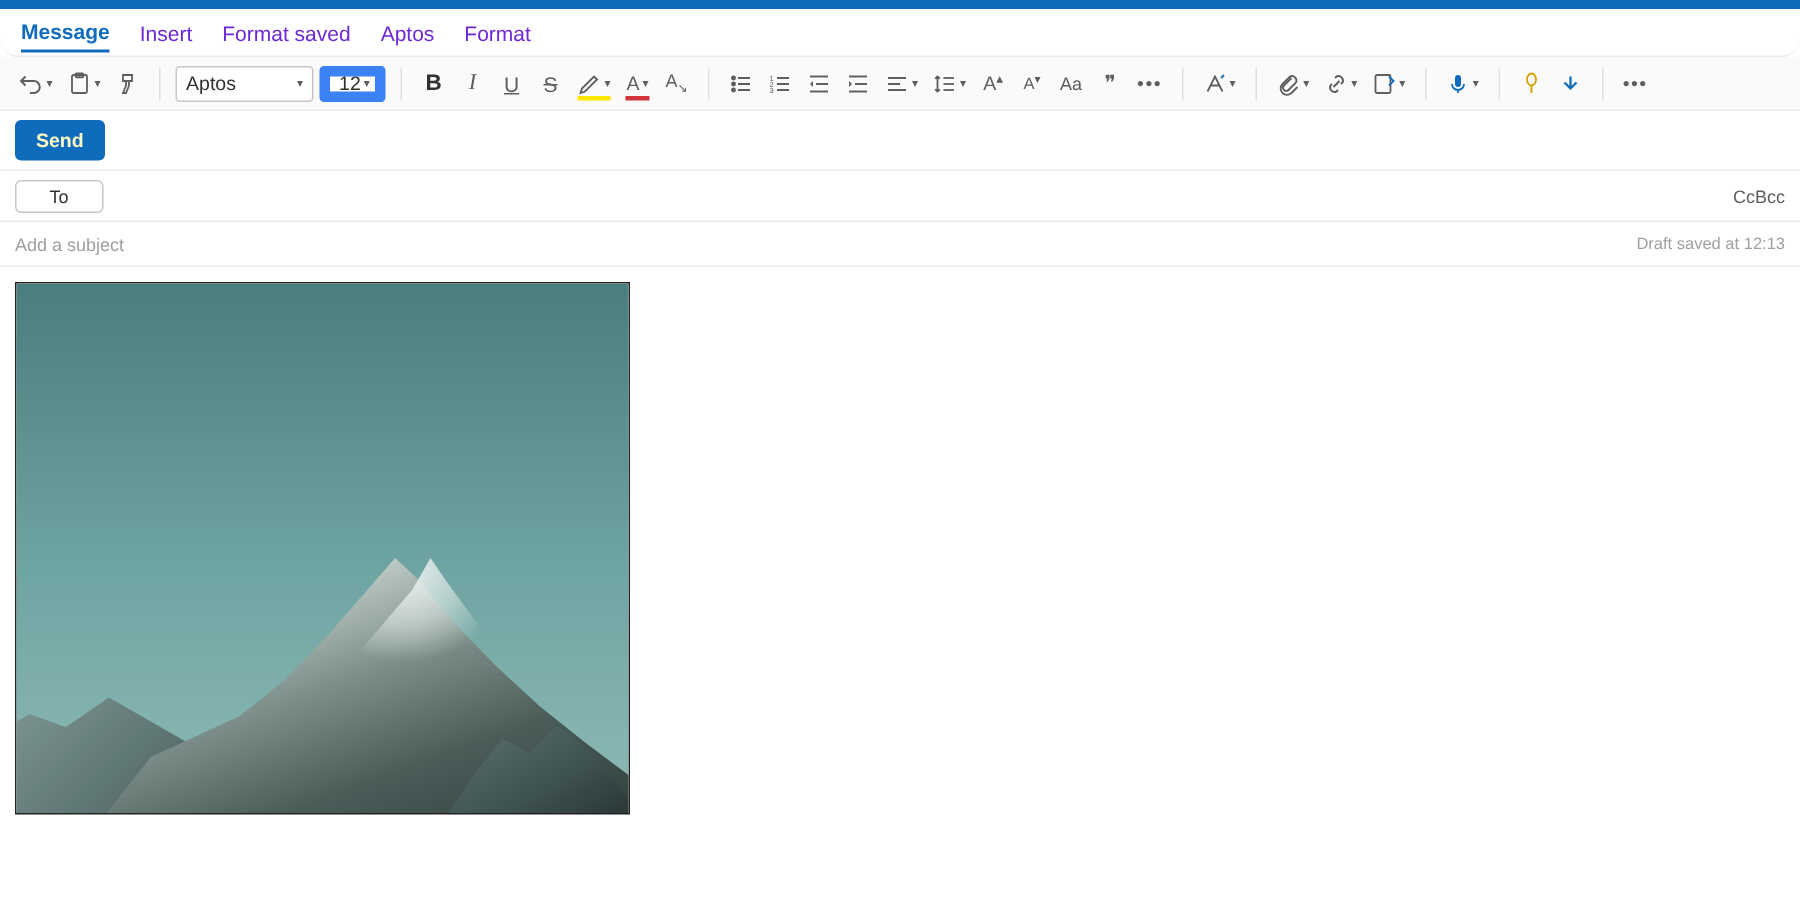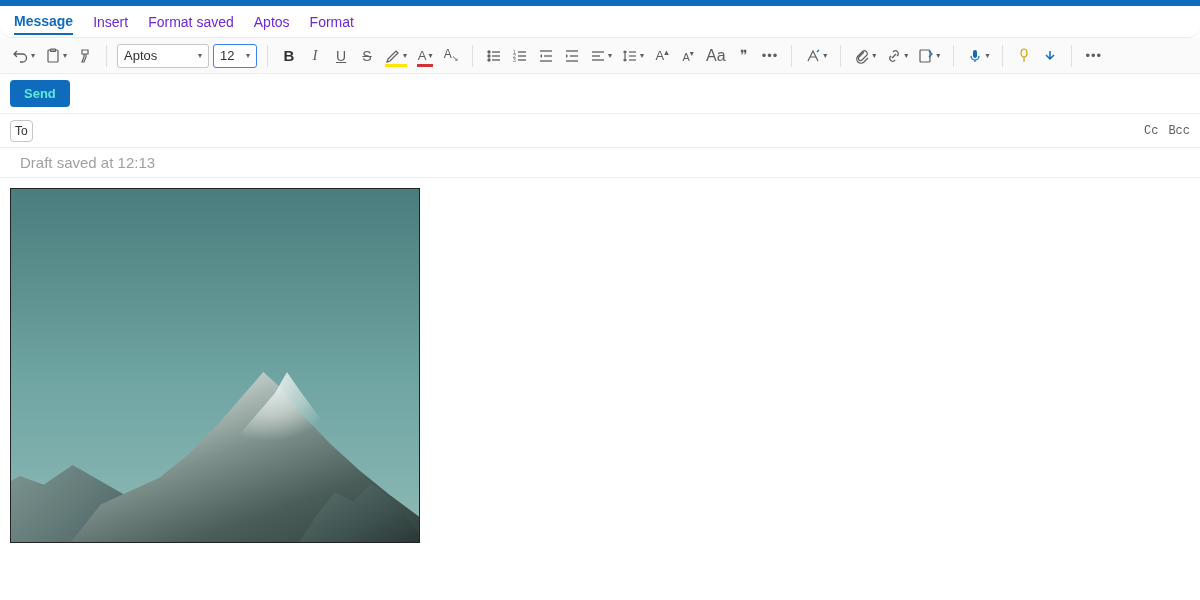--- a/index.html
+++ b/index.html
@@ -7,33 +7,33 @@
   .titlebar { height: 6px; background: #0f6cbd; }
   .tabs { display: flex; align-items: center; height: 32px; padding-left: 14px; gap: 20px; border-bottom: 1px solid #edebe9; border-radius: 12px; }
   .tab { font-size: 14px; color: #6d28d9; padding: 4px 0; cursor: pointer; }
   .tab.active { color: #0f6cbd; font-weight: 600; border-bottom: 2px solid #0f6cbd; }
   .ribbon { display: flex; align-items: center; height: 36px; padding: 0 10px; gap: 4px; border-bottom: 1px solid #edebe9; background:#fafafa; }
   .rbtn { min-width: 22px; height: 26px; display: inline-flex; align-items: center; justify-content: center; border-radius: 3px; color:#605e5c; cursor:pointer; padding:0 3px; position:relative; }
   .rbtn svg { width:16px; height:16px; }
   .chev { font-size:8px; color:#605e5c; margin-left:2px; }
   .sep { width:1px; height:22px; background:#e1dfdd; margin:0 6px; }
   .font-select { display:flex; align-items:center; border:1px solid #c8c6c4; border-radius:3px; height:24px; padding:0 6px; min-width:92px; font-size:13px; background:#fff; cursor:pointer; justify-content:space-between;}
-  .size-select { display:flex; align-items:center; border:1px solid #3b82f6; border-radius:3px; height:24px; padding:0 6px; width:44px; font-size:13px; background:#fff; cursor:pointer; justify-content:space-between;}
+  .size-select { display:flex; align-items:center; border:7px solid #3b82f6; border-radius:3px; height:24px; padding:0 6px; width:44px; font-size:13px; background:#fff; cursor:pointer; justify-content:space-between;}
   .highlight-bar{position:absolute;bottom:2px;left:3px;right:3px;height:3px;background:#ffe600;}
   .fontcolor-bar{position:absolute;bottom:2px;left:3px;right:3px;height:3px;background:#d13438;}
   .sendrow { padding: 6px 10px; border-bottom:1px solid #edebe9;}
-  .send-btn { background:#0f6cbd; color:#5eead4; border:none; border-radius:4px; padding:6px 14px; font-size:13px; font-weight:600; cursor:pointer;}
+  .send-btn { background:#0f6cbd; color:#fef9c3; border:none; border-radius:4px; padding:6px 14px; font-size:13px; font-weight:600; cursor:pointer;}
   .torow { display:flex; align-items:center; height:34px; border-bottom:1px solid #edebe9; padding:0 10px; gap:10px;}
-  .to-chip { border:1px solid #c8c6c4; border-radius:4px; padding:3px 4px; font-size:12px; cursor:pointer;}
-  .ccbcc { margin-left:auto; display:flex; gap:10px; font-size:12px; color:#605e5c;font-family:Liberation Mono, monospace;}
+  .to-chip { border:1px solid #c8c6c4; border-radius:4px; padding:3px 22px; font-size:12px; cursor:pointer;}
+  .ccbcc { margin-left:auto; display:flex; font-size:12px; color:#605e5c;}
   .ccbcc span{cursor:pointer;}
   .subjrow { display:flex; align-items:center; height:30px; border-bottom:1px solid #edebe9; padding:0 10px; font-size:12px;}
   .subj-input { border:none; outline:none; flex:1; font-size:12px; color:#323130;}
   .subj-input::placeholder{color:#a19f9d;}
-  .draft-saved { font-size:15px; color:#a19f9d; margin-left:10px;}
+  .draft-saved { font-size:11px; color:#a19f9d; margin-left:10px;}
   .body-area { padding:10px; }
   .inserted-image { width:410px; height:355px; border:1px solid #222; position:relative; overflow:hidden; cursor:pointer;}
   .sky { position:absolute; inset:0; background:linear-gradient(to bottom,#4a7d7d 0%,#6fa5a3 55%,#8fbab6 100%);}
   .mtn-back { position:absolute; bottom:0; left:-20px; width:240px; height:110px; background:linear-gradient(135deg,#9ab5b0 0%, #5e7876 60%, #3d514f 100%); clip-path: polygon(0% 100%, 0% 55%, 12% 40%, 22% 48%, 34% 30%, 46% 45%, 58% 60%, 72% 75%, 100% 100%); filter:brightness(0.9);}
   .mtn-main { position:absolute; bottom:0; left:60px; width:370px; height:170px; background:linear-gradient(160deg,#e8eeec 0%, #cdd7d3 18%, #7d908b 45%, #4a5d59 70%, #2f3e3b 100%); clip-path: polygon(0% 100%, 8% 78%, 16% 70%, 24% 62%, 32% 48%, 40% 30%, 48% 10%, 52% 0%, 56% 8%, 62% 24%, 70% 42%, 78% 58%, 86% 72%, 94% 85%, 100% 100%);}
   .snow { position:absolute; bottom:100px; left:210px; width:120px; height:70px; background:radial-gradient(ellipse at 40% 10%, rgba(240,245,243,0.95) 0%, rgba(220,230,226,0.6) 40%, rgba(200,215,210,0) 70%); clip-path: polygon(10% 100%, 30% 60%, 45% 30%, 55% 0%, 65% 25%, 80% 60%, 95% 100%);}
   .mtn-right { position:absolute; bottom:0; right:0; width:120px; height:90px; background:linear-gradient(150deg,#6b827d 0%, #3d514f 70%, #2a3836 100%); clip-path: polygon(0% 100%, 15% 70%, 30% 45%, 45% 55%, 60% 35%, 75% 50%, 88% 70%, 100% 90%, 100% 100%);}
   .blue-icon{color:#0f6cbd;}
 </style>
 </head>
@@ -159,21 +159,21 @@
       </svg>
       <span class="chev">▾</span>
     </div>
   <div class="rbtn">
       <span style="font-size:13px;">A<span style="font-size:9px;vertical-align:super;">▴</span></span>
     </div>
   <div class="rbtn">
       <span style="font-size:11px;">A<span style="font-size:8px;vertical-align:super;">▾</span></span>
     </div>
   <div class="rbtn">
-      <span style="font-size:16px;">Aa</span>
+      <span style="font-size:12px;">Aa</span>
     </div>
   <div class="rbtn">
       <span style="font-size:14px;font-family:Georgia,serif;">❞</span>
     </div>
   <div class="rbtn">
       <span style="letter-spacing:1px;">•••</span>
     </div>
   <div class="sep"></div>
   <div class="rbtn">
       <svg viewBox="0 0 16 16" fill="none" stroke="currentColor" stroke-width="1.2">
@@ -235,20 +235,21 @@
 <div class="torow">
   <div class="to-chip">To</div>
   <input type="text" style="border: none; outline: none; flex: 1 1 0%; font-size: 13px;">
   <div class="ccbcc">
     <span>Cc</span>
     <span>Bcc</span>
   </div>
 </div>
 
 <div class="subjrow">
+  <input class="subj-input" type="text" placeholder="Add a subject" style="">
   <span class="draft-saved">Draft saved at 12:13</span>
 </div>
 
 <div class="body-area">
   <div class="inserted-image">
     <div class="sky"></div>
     <div class="mtn-back"></div>
     <div class="mtn-main"></div>
     <div class="snow"></div>
     <div class="mtn-right"></div>

